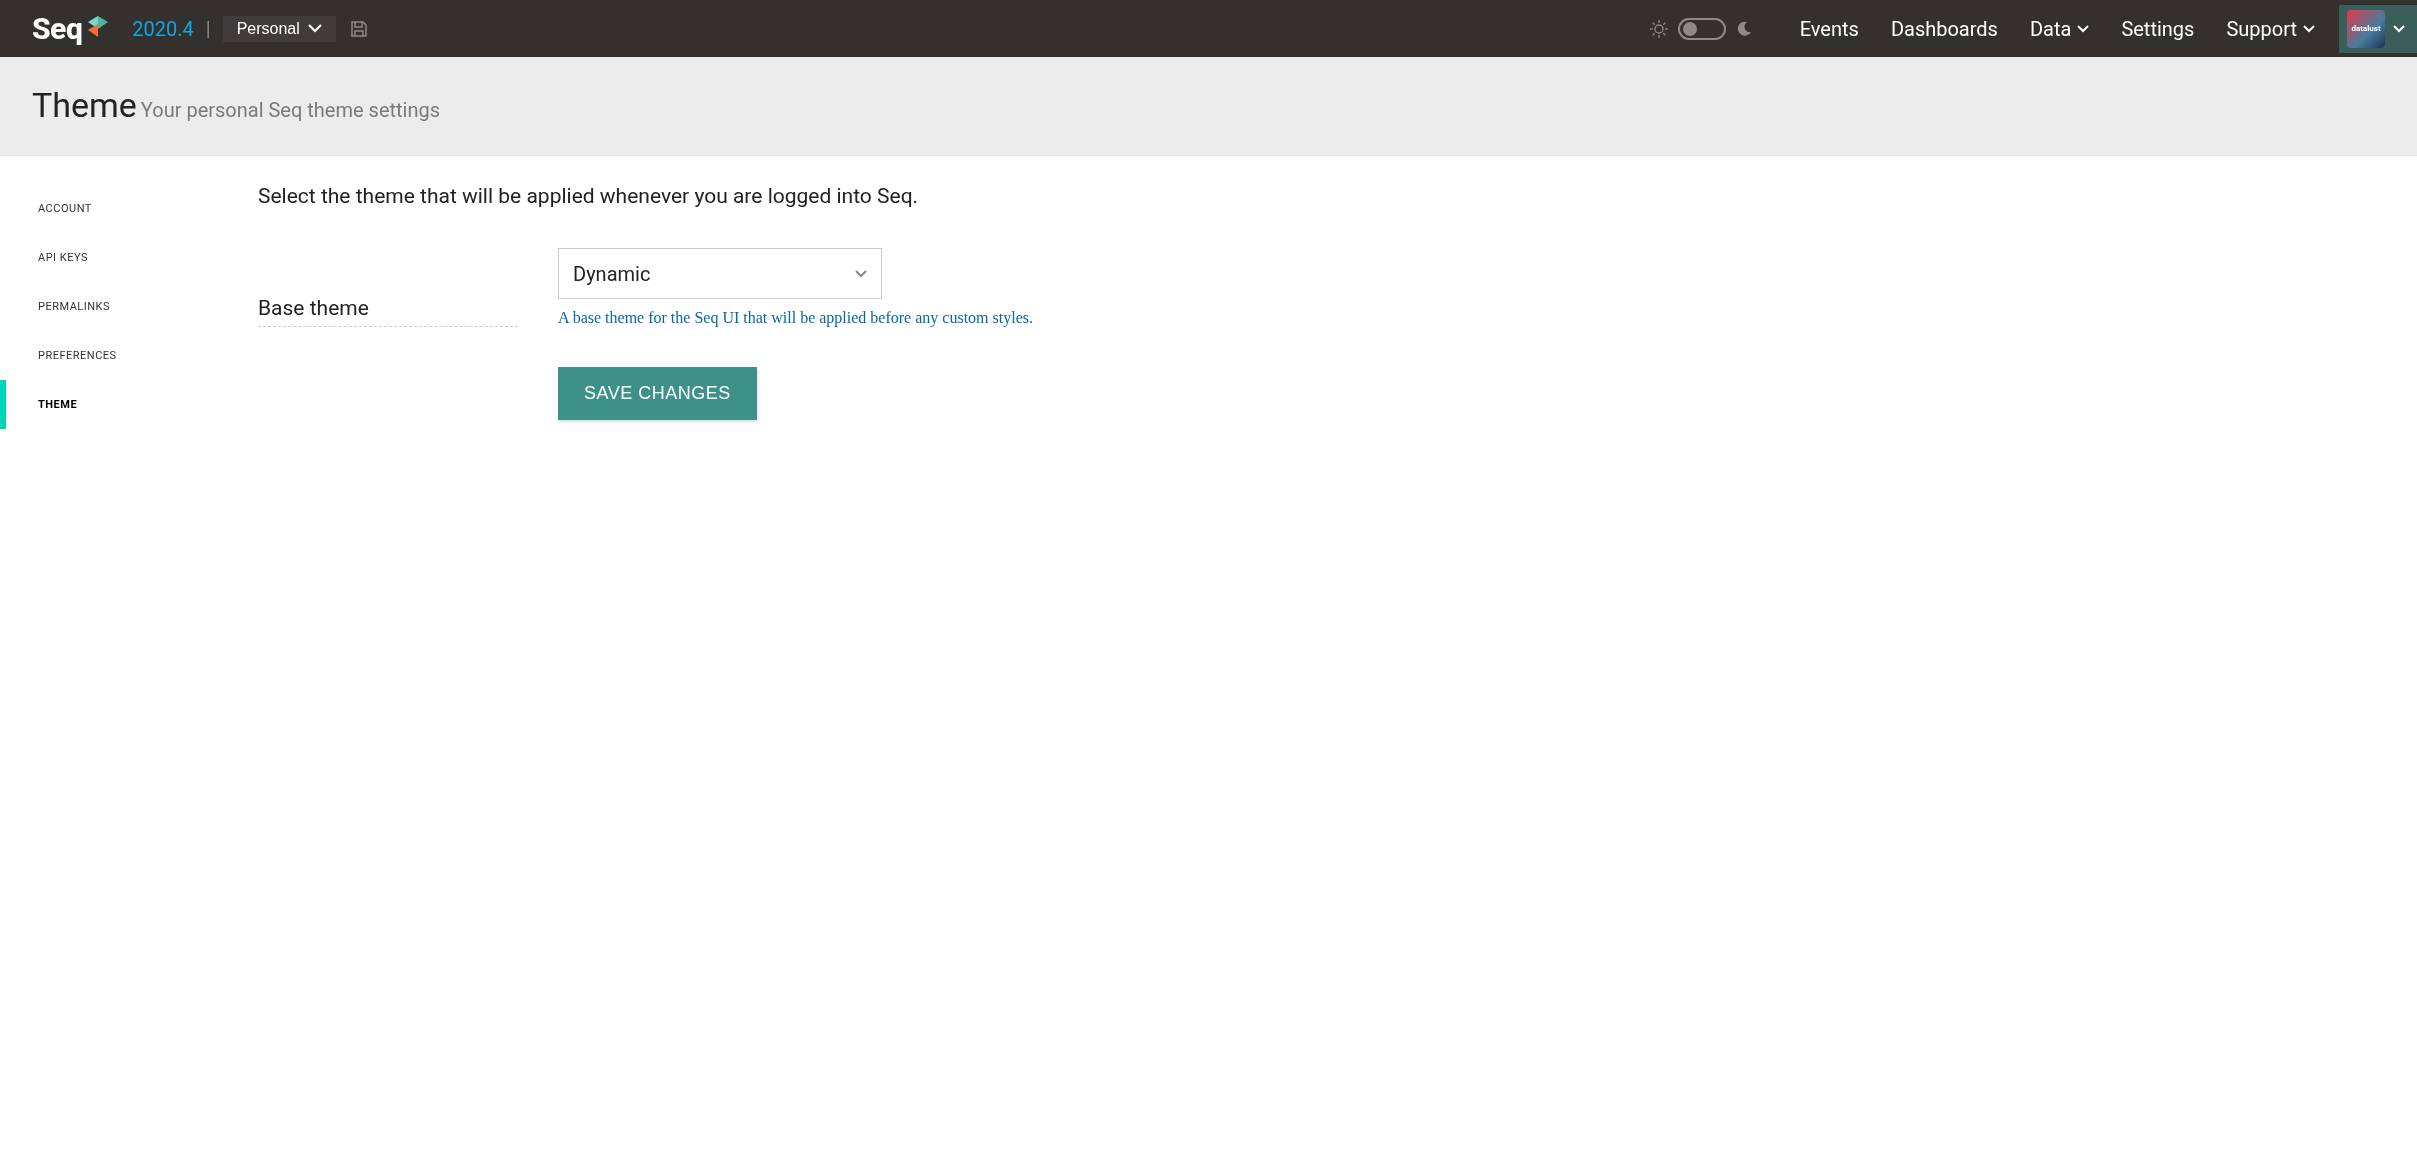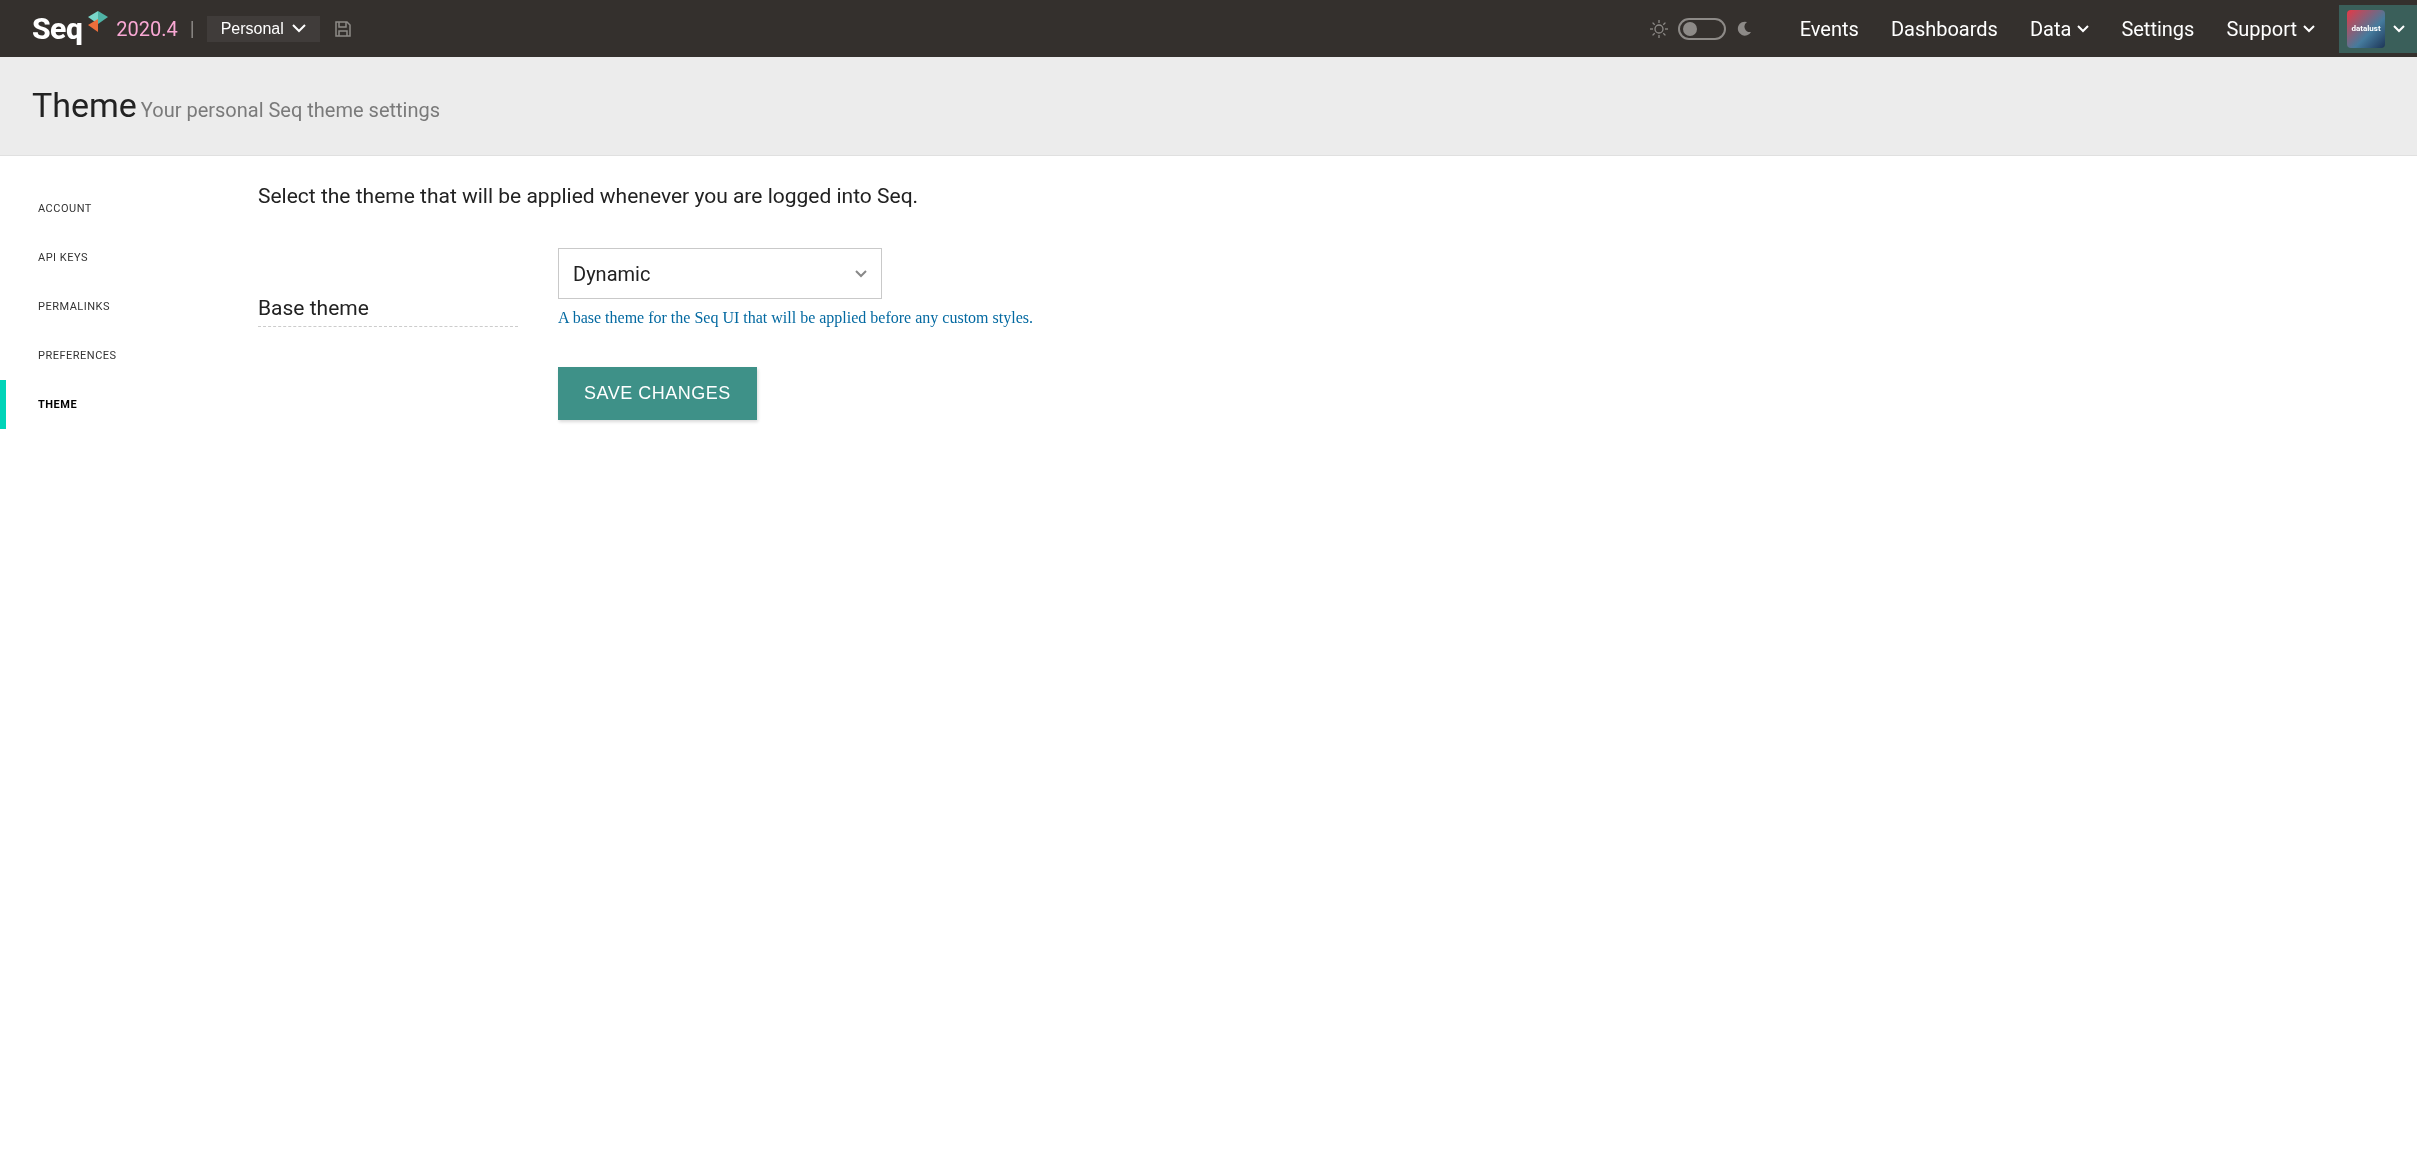--- a/index.html
+++ b/index.html
@@ -8,23 +8,23 @@
 
   
   .topbar {
     height: 57px;
     background: #34302d;
     display: flex;
     align-items: center;
     color: #fff;
     padding: 0 0 0 32px;
   }
-  .brand { display: flex; align-items: flex-start; font-weight: 800; font-size: 30px; letter-spacing: -0.5px; } 
+  .brand { display: flex; align-items: center; font-weight: 800; font-size: 30px; letter-spacing: -0.5px; } 
   .brand-mark { margin-left: 6px; display: inline-flex; }
-  .version { color: #f9a8d4; font-size: 20px; margin-left: 8px; }
+  .version { color: #0ea5e9; font-size: 20px; margin-left: 24px; }
   .divider { color: #8d8a87; margin: 0 12px; font-size: 20px; }
   .workspace-btn {
     background: #403c3a;
     color: #fff;
     padding: 4px 14px;
     font-size: 16px;
     display: flex; align-items: center; gap: 8px;
     border: none; cursor: pointer;
   }
   .save-icon { color: #8d8a87; margin-left: 14px; cursor: pointer; font-size: 18px; }

